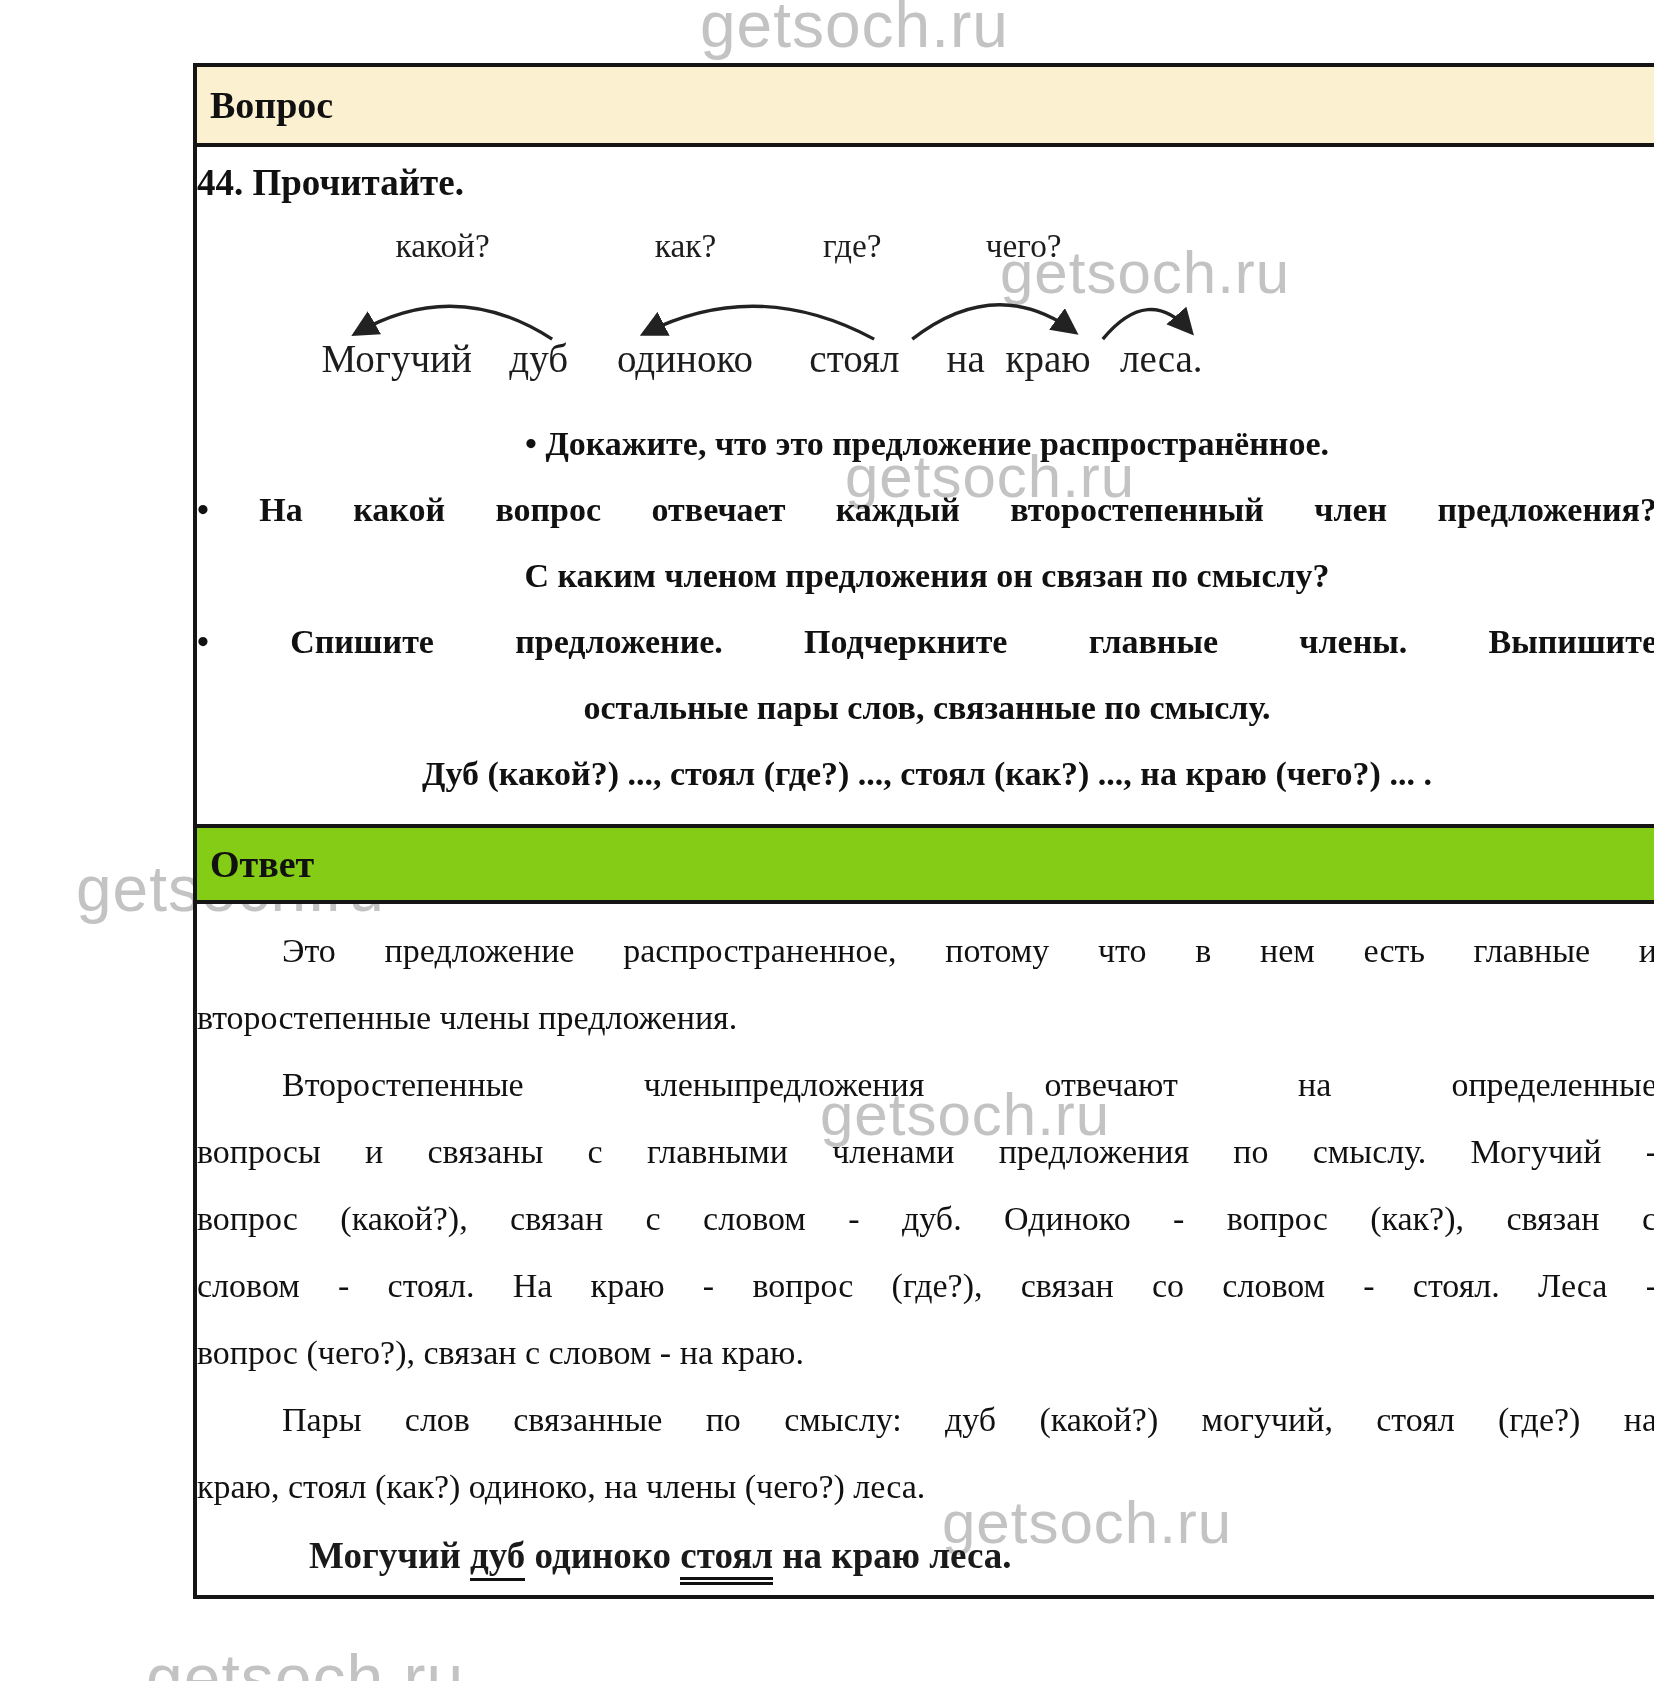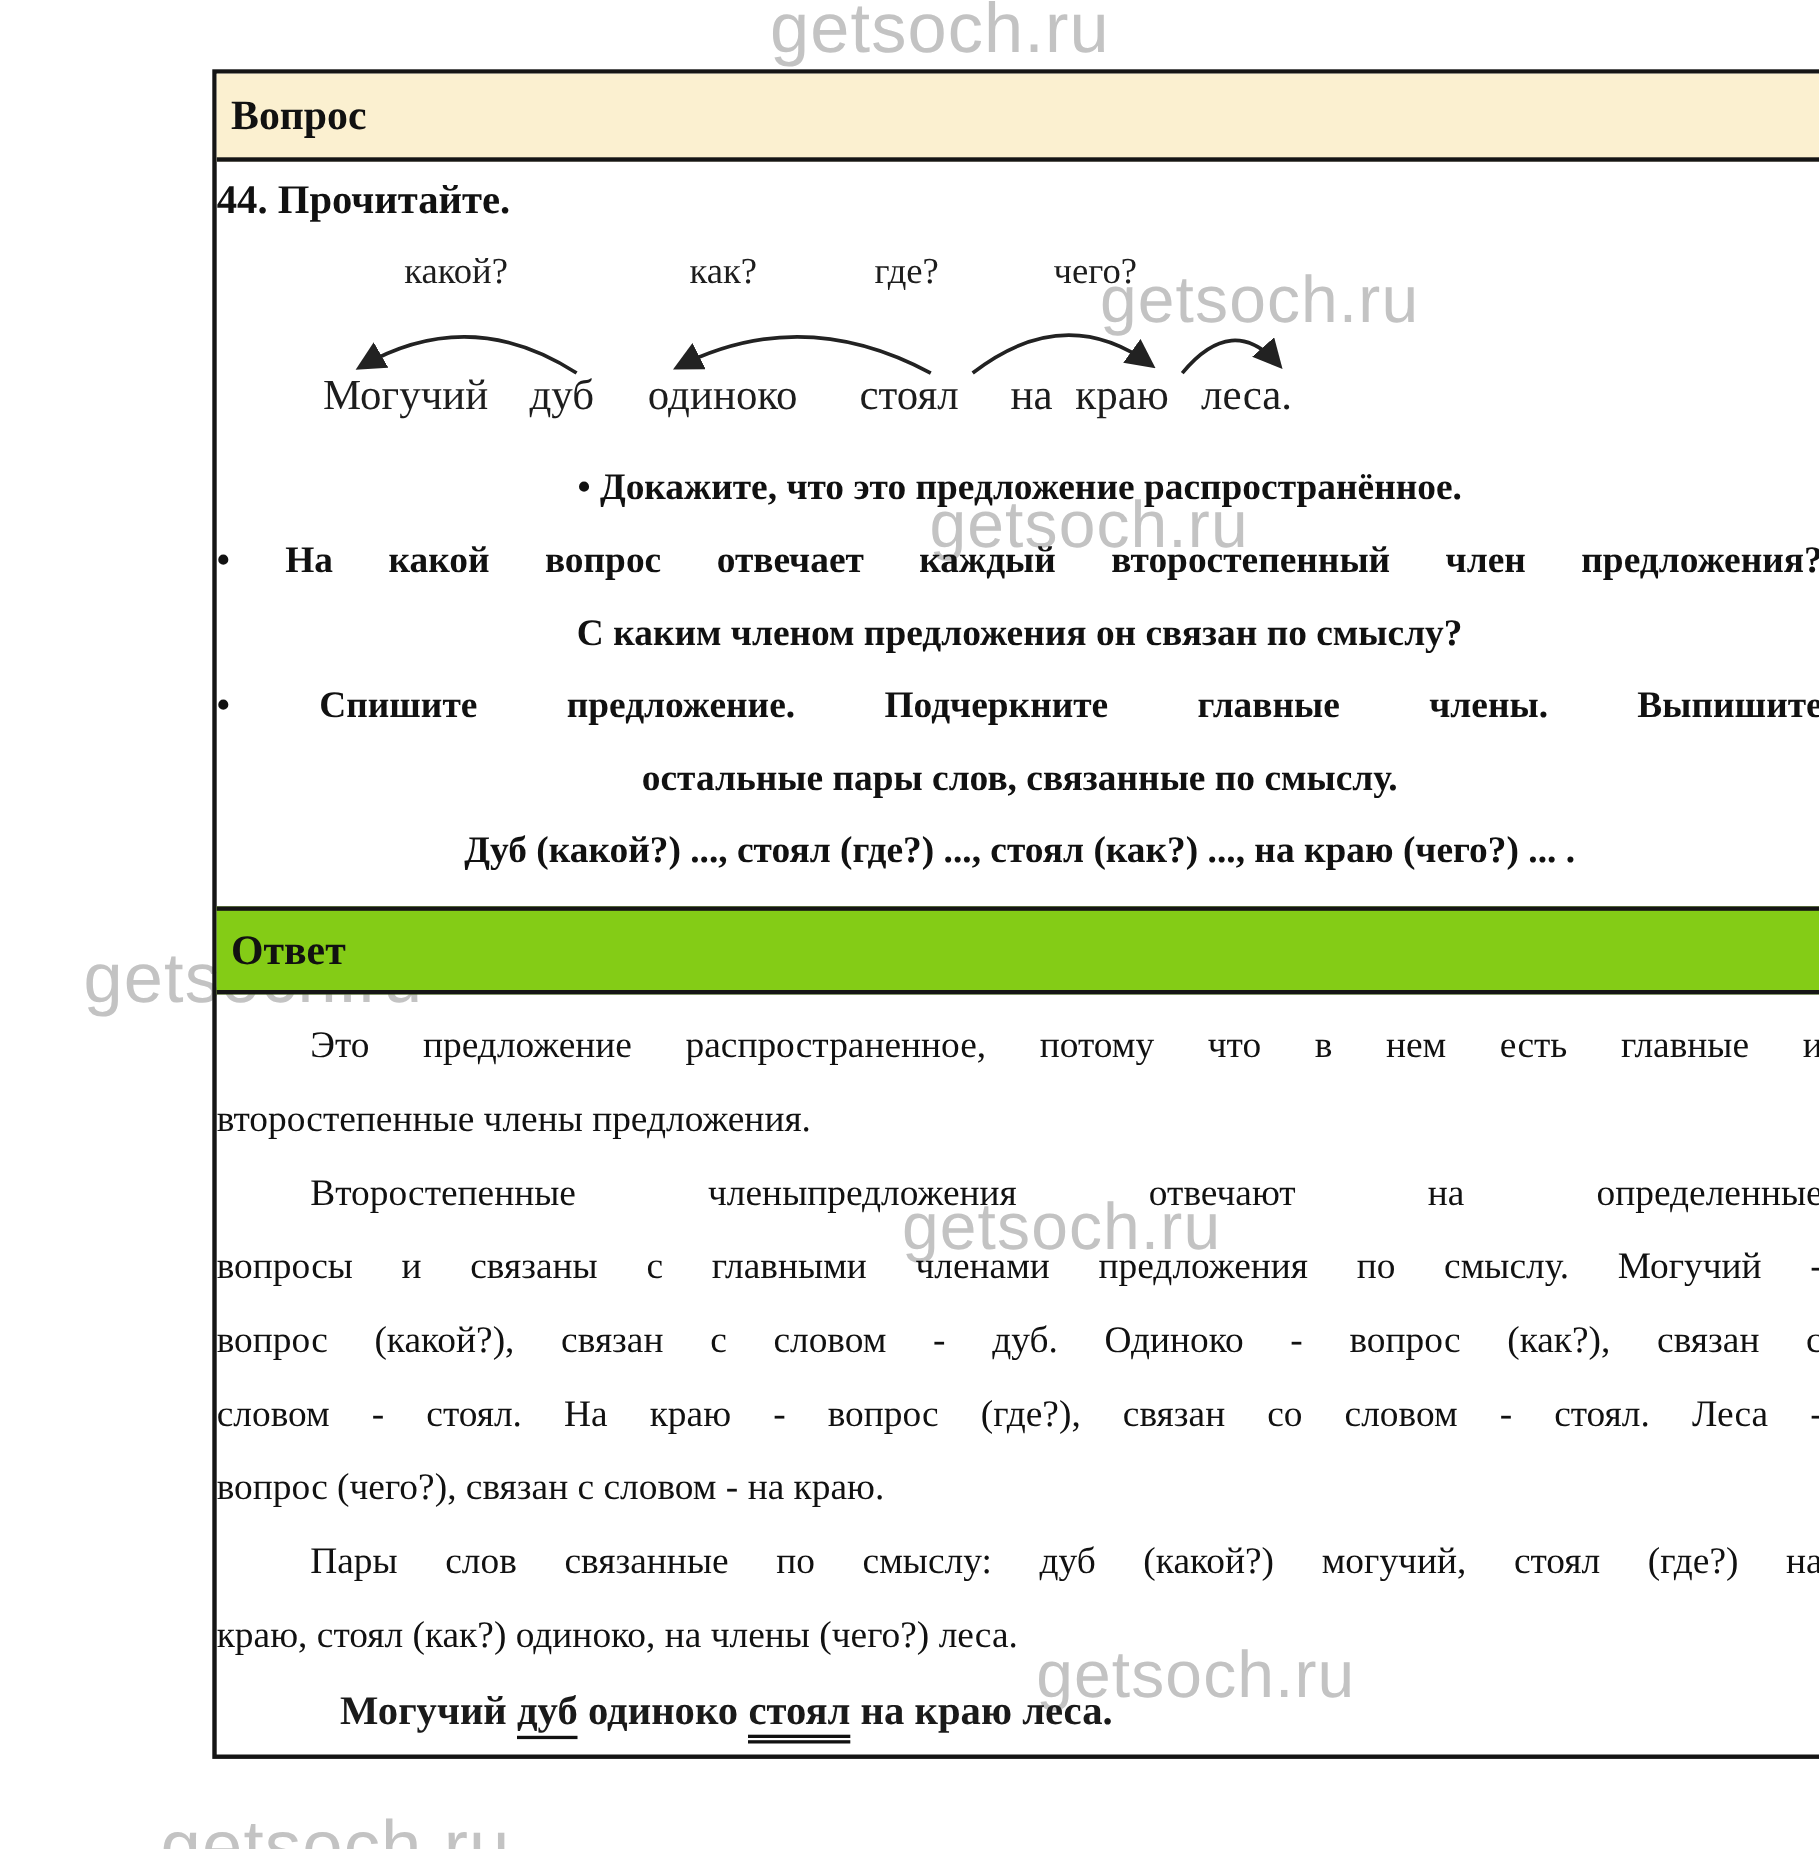--- a/index.html
+++ b/index.html
@@ -61,21 +61,21 @@
   .a-body{height:705px;}
 
   .task-number{
     margin-top:14px;
     font-size:37px;font-weight:bold;
     line-height:44px;
   }
 
   
   .diagram{
-    margin:12px 0 0 89px;
+    margin:12px 0 0 117px;
     width:905px;height:170px;
   }
   .diagram svg{width:905px;height:170px;display:block;}
   .dg-q{font-size:35px;fill:#1d1d1d;}
   .dg-w{font-size:41px;fill:#1d1d1d;}
   .dg-arc{fill:none;stroke:#222;stroke-width:3.5;}
 
   
   .qline{
     font-size:34px;font-weight:bold;

